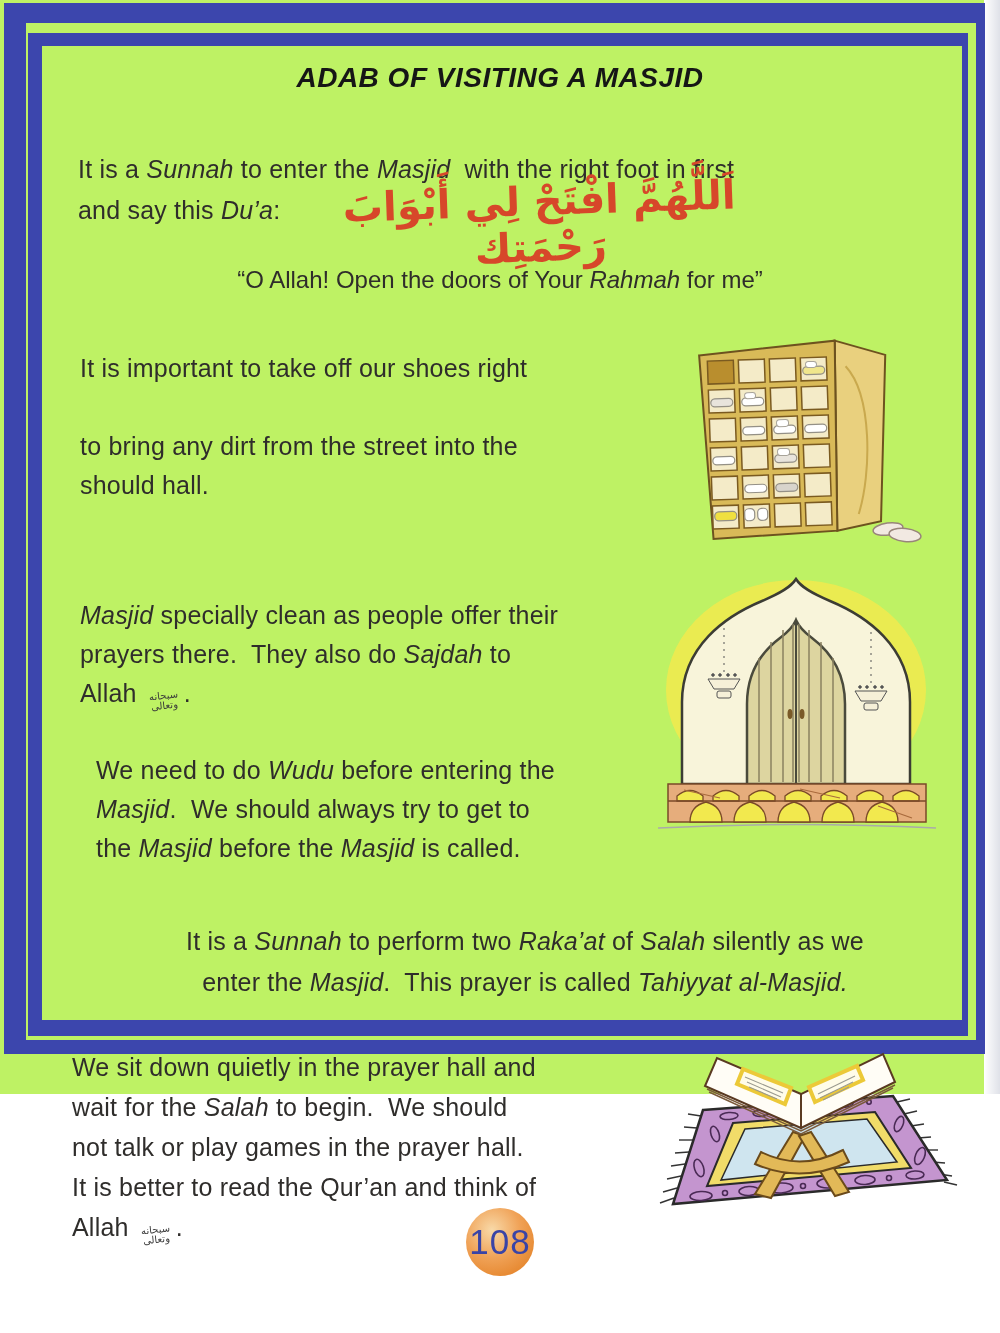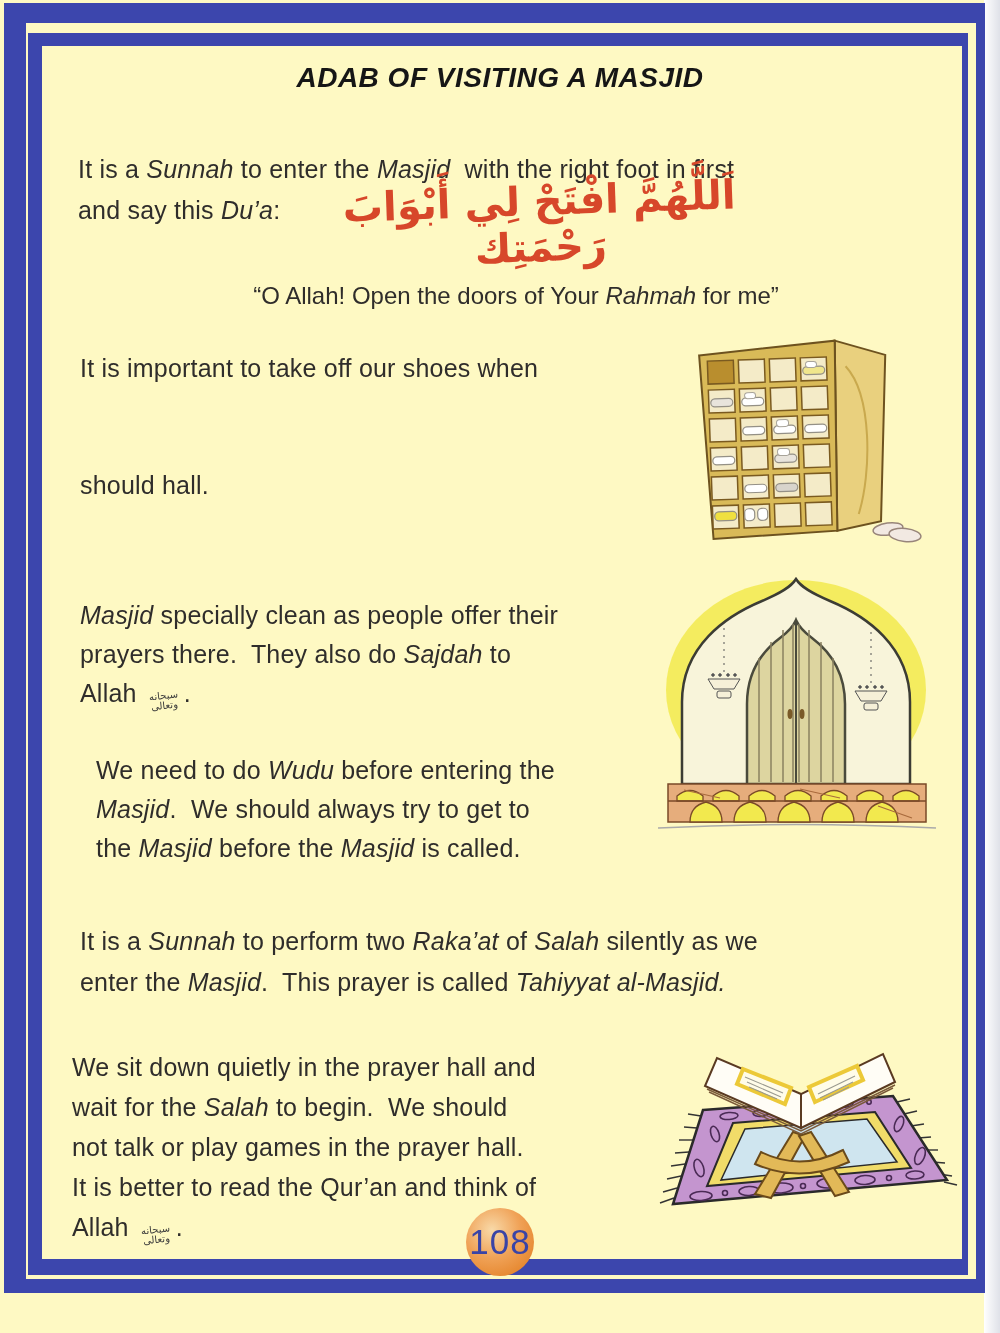--- a/index.html
+++ b/index.html
@@ -4,22 +4,22 @@
 <style>
   html,body { margin:0; padding:0; }
   body {
     width:1000px; height:1333px;
     background:#ffffff;
     font-family:"Liberation Sans", sans-serif;
     overflow:hidden;
   }
   .page {
     position:relative;
-    width:1000px; height:1333px;
-    background:#fef9c3;
+    width:1000px; height:1094px;
+    background:#bef264;
   }
   .scan-edge-right {
     position:absolute; top:0; right:0; width:16px; height:100%;
     background:linear-gradient(to right, #ffffff, #dfe1e8);
   }
   
   .frame { position:absolute; border-style:solid; border-color:var(--frame-blue); }
   .frame-outer { left:4px; top:3px; right:15px; bottom:40px; border-width:20px 9px 14px 22px; }
   .frame-inner { left:28px; top:33px; right:32px; bottom:58px; border-width:13px 6px 16px 14px; }
 
@@ -37,27 +37,27 @@
   .p-intro { top:139px; left:68px; width:880px; line-height:41px; }
   .arabic {
     position:absolute; top:178px; left:300px; width:480px;
     text-align:center;
     font-family:"DejaVu Sans", sans-serif;
     font-size:40px; font-weight:bold;
     color:var(--arabic-red);
     transform:rotate(-2deg);
   }
   .translation {
-    position:absolute; top:266px; left:60px; width:880px; margin:16px;
+    position:absolute; top:266px; left:60px; width:880px; margin:0;
     text-align:center; font-size:24px; color:var(--text);
   }
   .p1 { top:339px; left:70px; width:620px; }
   .p2 { top:547px; left:70px; width:640px; }
   .p3 { top:741px; left:86px; width:640px; }
-  .p4 { top:911px; left:70px; width:890px; line-height:41px; }
+  .p4 { top:911px; left:70px; width:890px; line-height:41px;text-align:center; }
   .p5 { top:1037px; left:62px; width:660px; line-height:40px; }
 
   .honorific {
     display:inline-block; width:40px;
     font-family:"DejaVu Sans", sans-serif;
     font-size:10px; line-height:10px; text-align:center;
     vertical-align:-7px; transform:rotate(-6deg);
     color:#3a3a3a; letter-spacing:0;
   }
 
@@ -87,21 +87,21 @@
   <div class="frame frame-inner"></div>
 
   <h1 class="title"><span class="it">ADAB</span><span> OF VISITING A </span><span class="it">MASJID</span></h1>
 
   <p class="body p-intro"><span>It is a </span><span class="it">Sunnah</span><span> to enter the </span><span class="it">Masjid</span><span>&nbsp; with the right foot in first</span><br><span>and say this </span><span class="it">Du’a</span><span>:</span></p>
 
   <div class="arabic" dir="rtl">اَللَّهُمَّ افْتَحْ لِي أَبْوَابَ رَحْمَتِك</div>
 
   <p class="translation"><span>“O Allah! Open the doors of Your </span><span class="it">Rahmah</span><span> for me”</span></p>
 
-  <p class="body p1"><span>It is important to take off our shoes when</span><br><br><br><span>should hall.</span></p>
+  <p class="body p1"><span>It is important to take off our shoes right</span><br><br><span>to bring any dirt from the street into the</span><br><span>should hall.</span></p>
   <p class="body p2"><br><span class="it">Masjid</span><span> specially clean as people offer their</span><br><span>prayers there.&nbsp; They also do </span><span class="it">Sajdah</span><span> to</span><br><span>Allah </span><span class="honorific">سبحانه وتعالى</span><span>.</span></p>
   <p class="body p3"><span>We need to do </span><span class="it">Wudu</span><span> before entering the</span><br><span class="it">Masjid</span><span>.&nbsp; We should always try to get to</span><br><span>the </span><span class="it">Masjid</span><span> before the </span><span class="it">Masjid</span><span> is called.</span></p>
   <p class="body p4"><span>It is a </span><span class="it">Sunnah</span><span> to perform two </span><span class="it">Raka’at</span><span> of </span><span class="it">Salah</span><span> silently as we</span><br><span>enter the </span><span class="it">Masjid</span><span>.&nbsp; This prayer is called </span><span class="it">Tahiyyat al-Masjid.</span></p>
   <p class="body p5"><span>We sit down quietly in the prayer hall and</span><br><span>wait for the </span><span class="it">Salah</span><span> to begin.&nbsp; We should</span><br><span>not talk or play games in the prayer hall.</span><br><span>It is better to read the Qur’an and think of</span><br><span>Allah </span><span class="honorific">سبحانه وتعالى</span><span>.</span></p>
 
   <svg class="illus shoe-rack" viewBox="0 0 236 222" aria-hidden="true">
     <g transform="rotate(-2 112 110)">
       <polygon points="152,16 202,32 192,198 148,206" fill="#e9d07e" stroke="#6d521f" stroke-width="2"></polygon>
       <path d="M162,42 C188,72 184,150 170,190" fill="none" stroke="#c9a94e" stroke-width="2"></path>
       <polygon points="16,26 152,16 148,206 24,210" fill="#d9ba58" stroke="#6d521f" stroke-width="2"></polygon>

